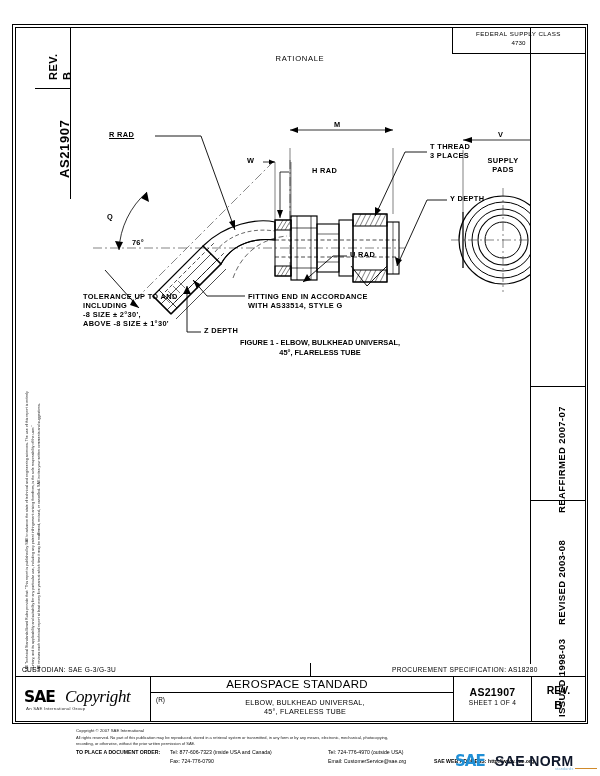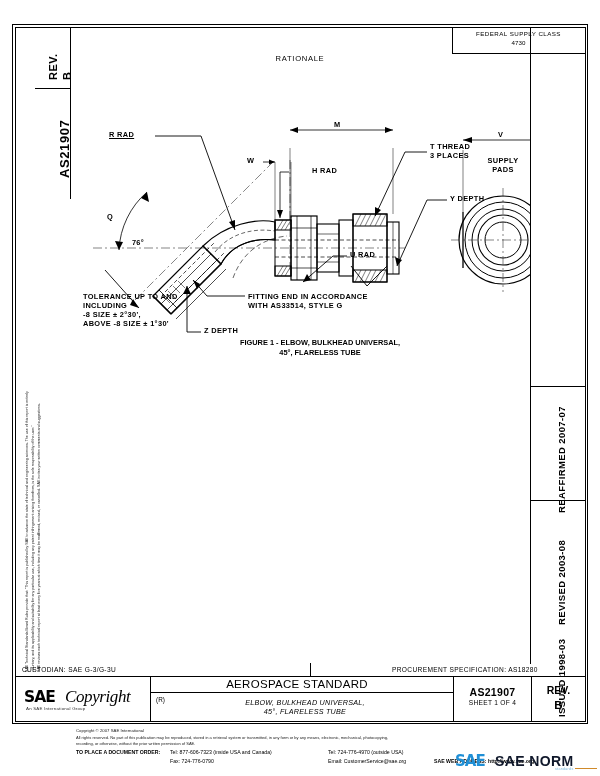--- a/index.html
+++ b/index.html
@@ -323,21 +323,21 @@
   <div class="bx" id="procurement">PROCUREMENT SPECIFICATION: AS18280</div>
 
   <div class="bx" id="tb-logo-cell"></div>
   <div class="bx" id="tb-mid-cell"></div>
   <div class="bx" id="tb-as-cell"></div>
   <div class="bx" id="tb-rev-cell"></div>
   <div class="ln" id="tb-mid-split"></div>
 
   <div class="bx ctr" id="aero-std">AEROSPACE STANDARD</div>
   <div class="bx" id="title-r">(R)</div>
-  <div class="bx ctr" id="title-main" style="white-space:pre-line;font-style:italic;">ELBOW, BULKHEAD UNIVERSAL,
+  <div class="bx ctr" id="title-main" style="white-space:pre-line;">ELBOW, BULKHEAD UNIVERSAL,
 45°, FLARELESS TUBE</div>
   <div class="bx ctr" id="as-number">AS21907</div>
   <div class="bx ctr" id="as-sheet">SHEET 1 OF 4</div>
   <div class="bx ctr" id="rev-word">REV.</div>
   <div class="bx ctr" id="rev-val">B</div>
 
   <div class="bx" id="sae-logo">
     <span id="sae-mark">SAE</span>
     <span id="sae-word">Copyright</span>
     <span id="sae-tag">An SAE International Group</span>

